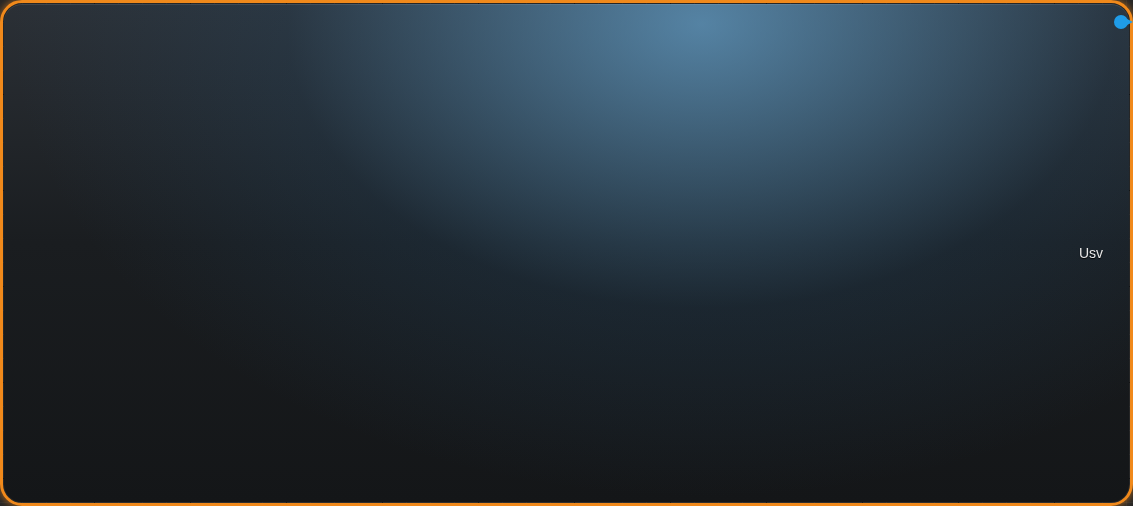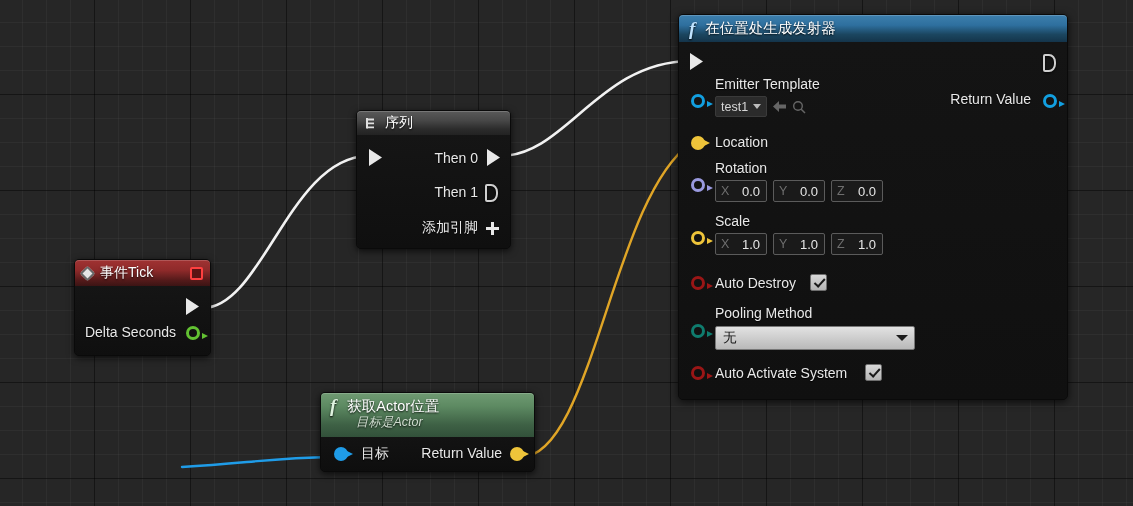--- a/index.html
+++ b/index.html
@@ -418,14 +418,23 @@
         </div>
         <span class="lbl" style="position:absolute;left:40px;top:8px;">目标</span>
         <span class="lbl" style="position:absolute;right:32px;top:8px;">Return Value</span>
         <div class="pin circ filled" style="right:10px;top:10px;background:#eec43a;">
           <div class="pin-arrow" style="border-left:6px solid #eec43a;"></div>
         </div>
       </div>
     </div>
   </div>
 
+  <div id="node-usv">
+    <div class="pill-sel"></div>
+    <div class="pill-inner">
+      <span class="lbl">Usv</span>
+    </div>
+    <div class="pin circ filled" style="position:absolute;right:5px;top:15px;background:#1f9ce8;">
+      <div class="pin-arrow" style="border-left:6px solid #1f9ce8;"></div>
+    </div>
+  </div>
 
 </div>
 
 </body></html>

